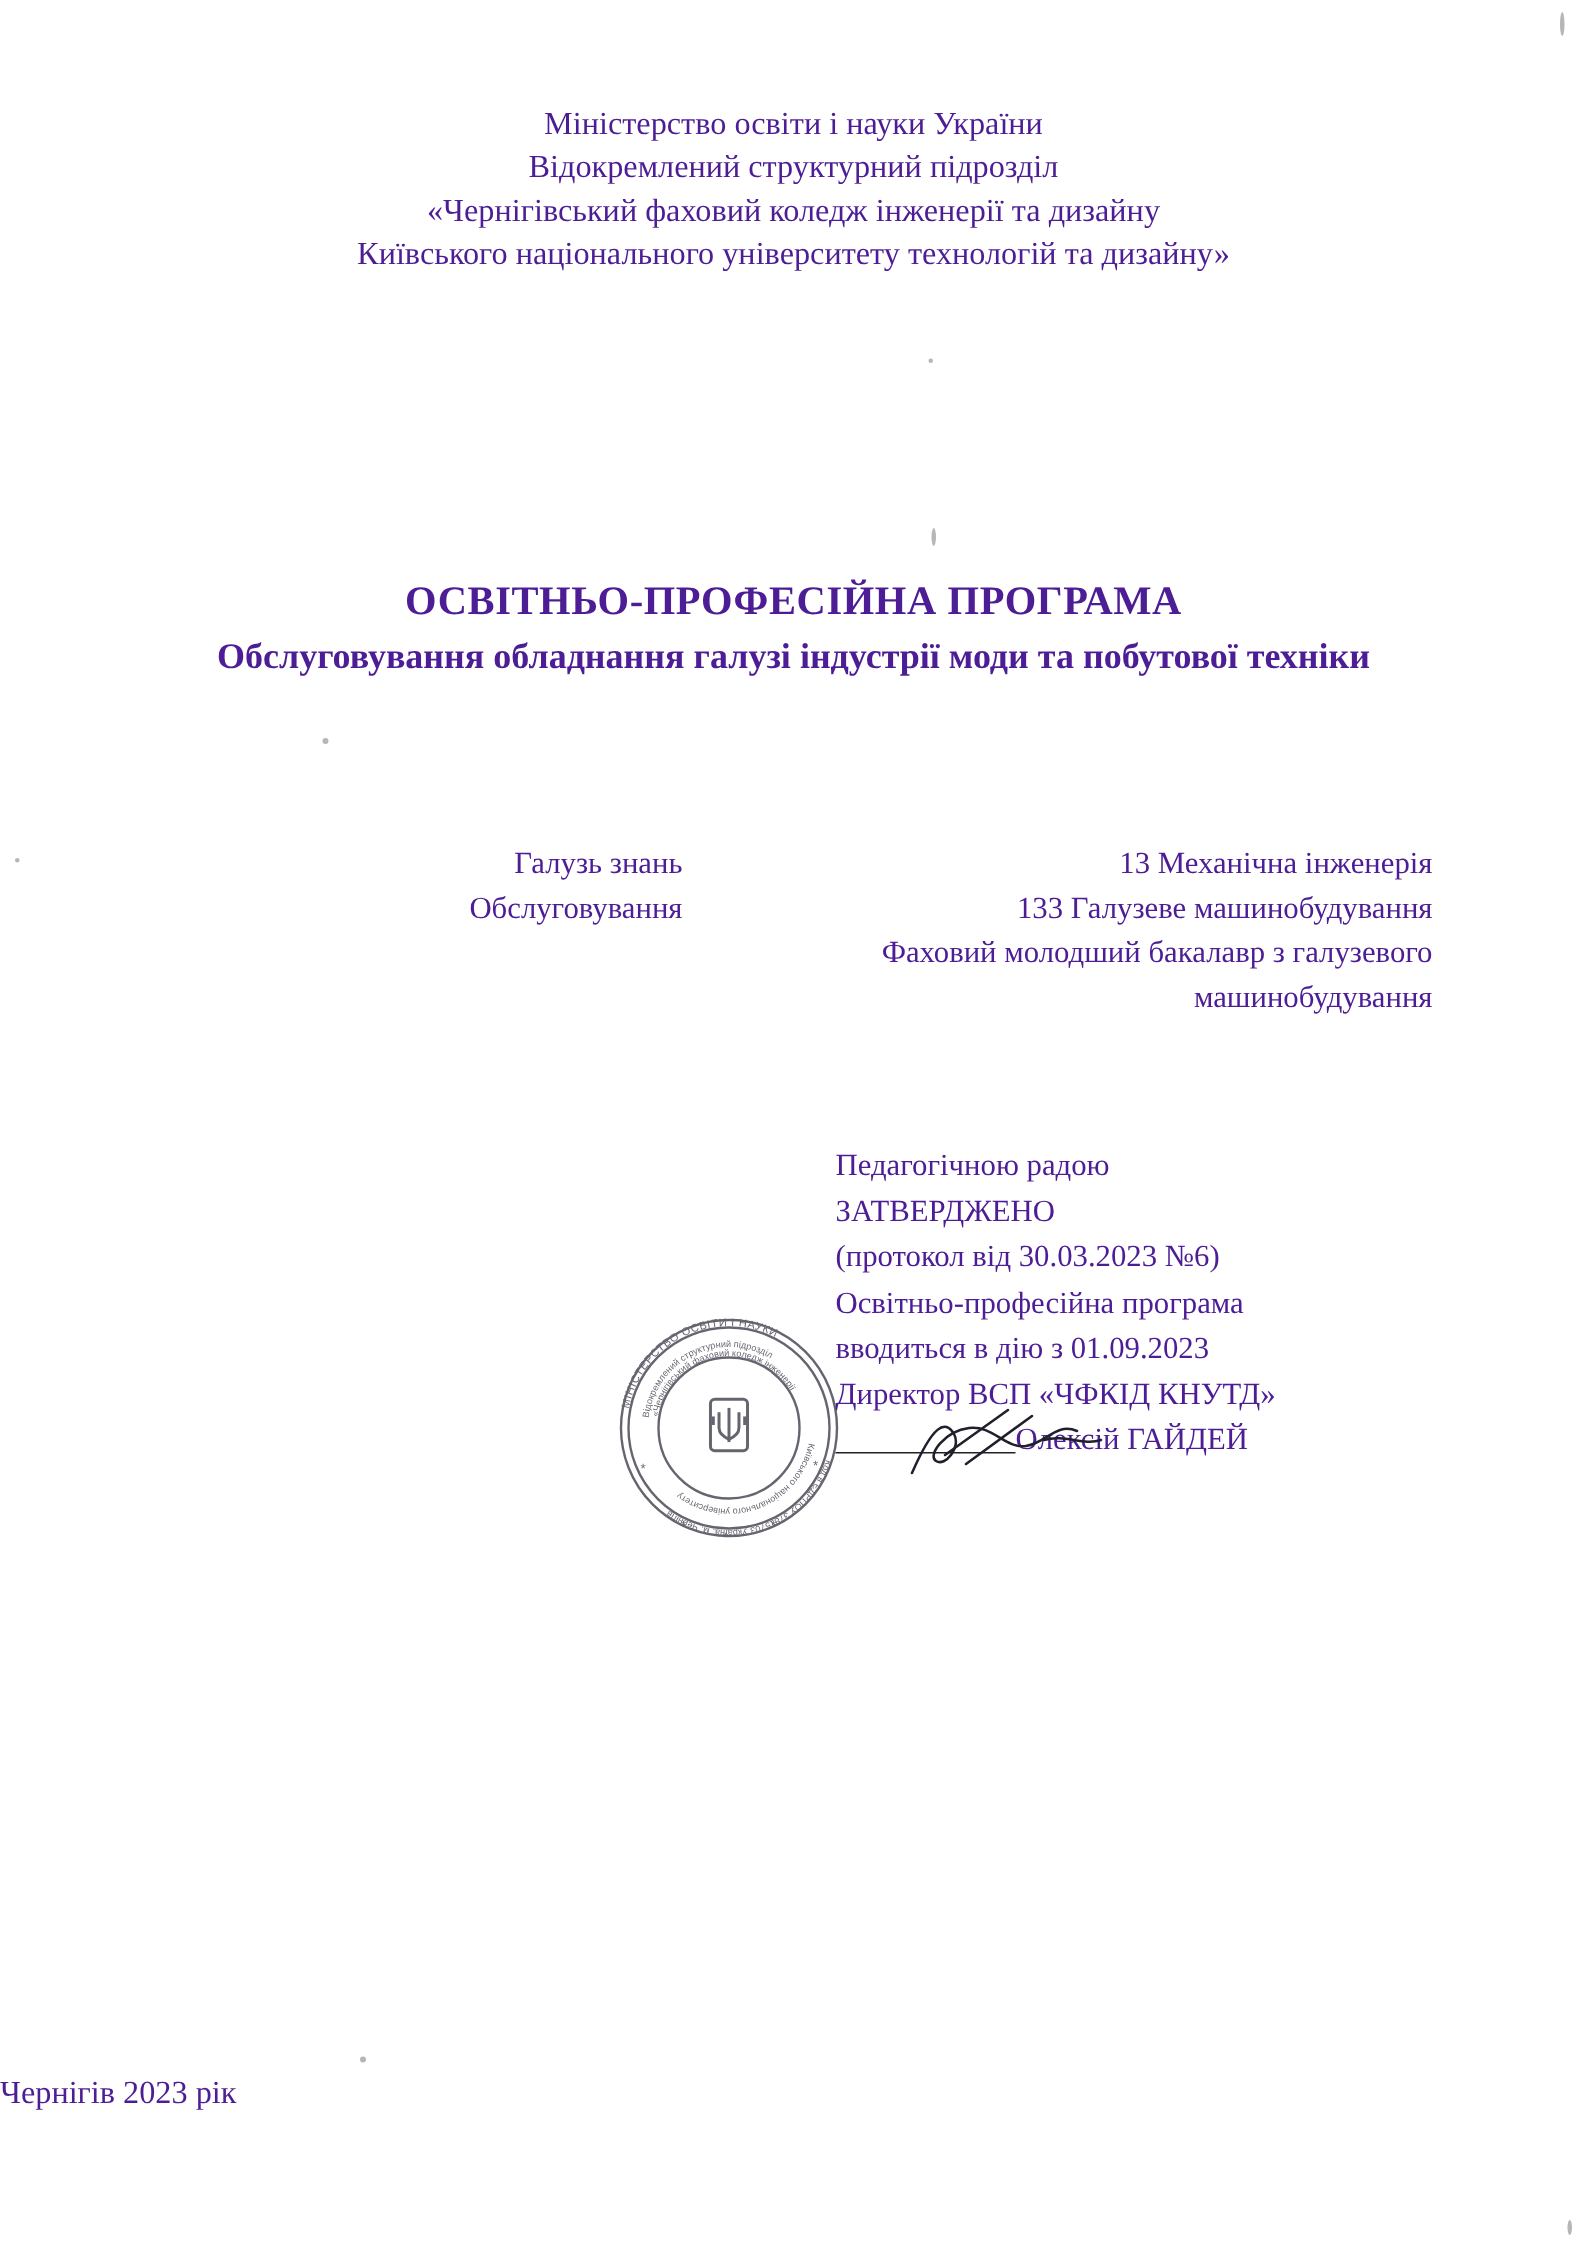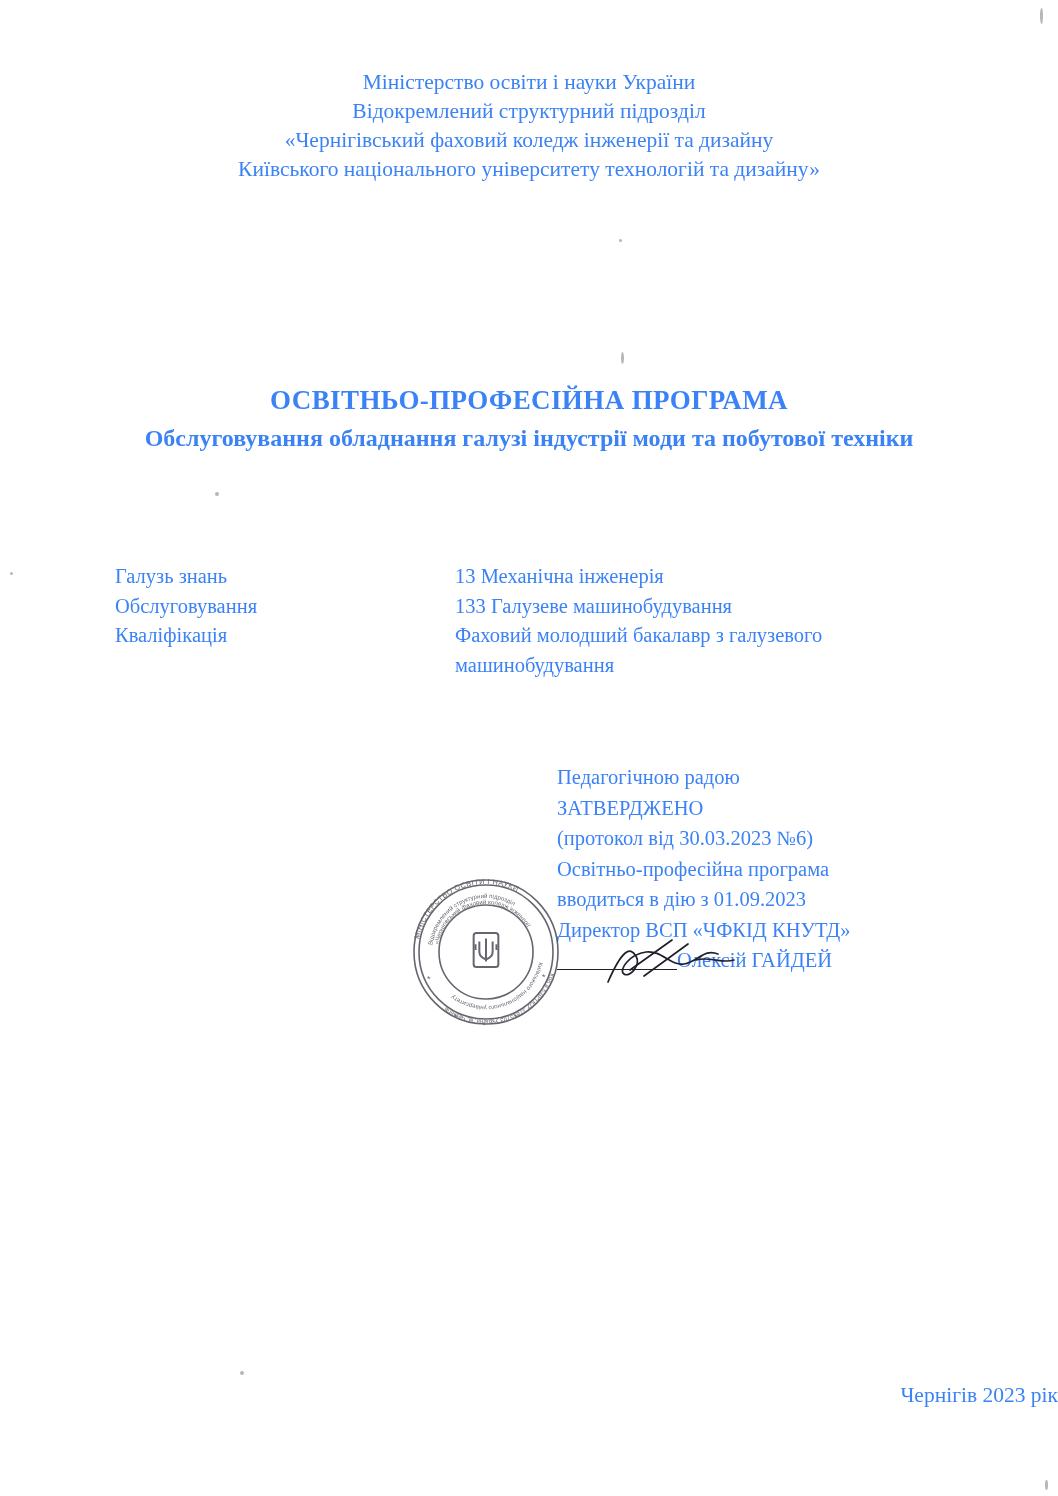--- a/index.html
+++ b/index.html
@@ -7,21 +7,21 @@
     padding: 0;
     background: #ffffff;
   }
   .page {
     position: relative;
     width: 1058px;
     height: 1496px;
     margin: 0 auto;
     background: #ffffff;
     font-family: "Liberation Serif", serif;
-    color: #3b82f6;
+    color: #4c1d95;
     overflow: hidden;
   }
 
   
   .header {
     position: absolute;
     top: 68px;
     left: 0;
     width: 100%;
     text-align: center;
@@ -56,20 +56,21 @@
     position: absolute;
     top: 562px;
     left: 115px;
     width: 840px;
     font-size: 20.5px;
     line-height: 29.5px;
   }
   .meta-row {
     display: flex;
     align-items: flex-start;
+    text-align: right;
   }
   .meta-label {
     width: 340px;
     flex: 0 0 340px;
   }
   .meta-value {
     flex: 1 1 auto;
   }
   .meta-value .cont { display: block; }
 
@@ -114,21 +115,21 @@
     height: 70px;
     pointer-events: none;
   }
 
   
   .footer {
     position: absolute;
     bottom: 88px;
     left: 0;
     width: 100%;
-    text-align: right;
+    text-align: left;
     font-size: 21.5px;
   }
 
   
   .speck {
     position: absolute;
     background: #7a7a7a;
     border-radius: 50%;
     opacity: 0.55;
   }
@@ -168,21 +169,20 @@
         <span>13 Механічна інженерія</span>
       </div>
     </div>
     <div class="meta-row">
       <div class="meta-label">Обслуговування</div>
       <div class="meta-value">
         <span>133 Галузеве машинобудування</span>
       </div>
     </div>
     <div class="meta-row">
-      <div class="meta-label">Кваліфікація</div>
       <div class="meta-value">
         <span>Фаховий молодший бакалавр з галузевого</span>
         <span class="cont">машинобудування</span>
       </div>
     </div>
   </div>
 
   <div class="approval">
     <div>Педагогічною радою</div>
     <div>ЗАТВЕРДЖЕНО</div>

